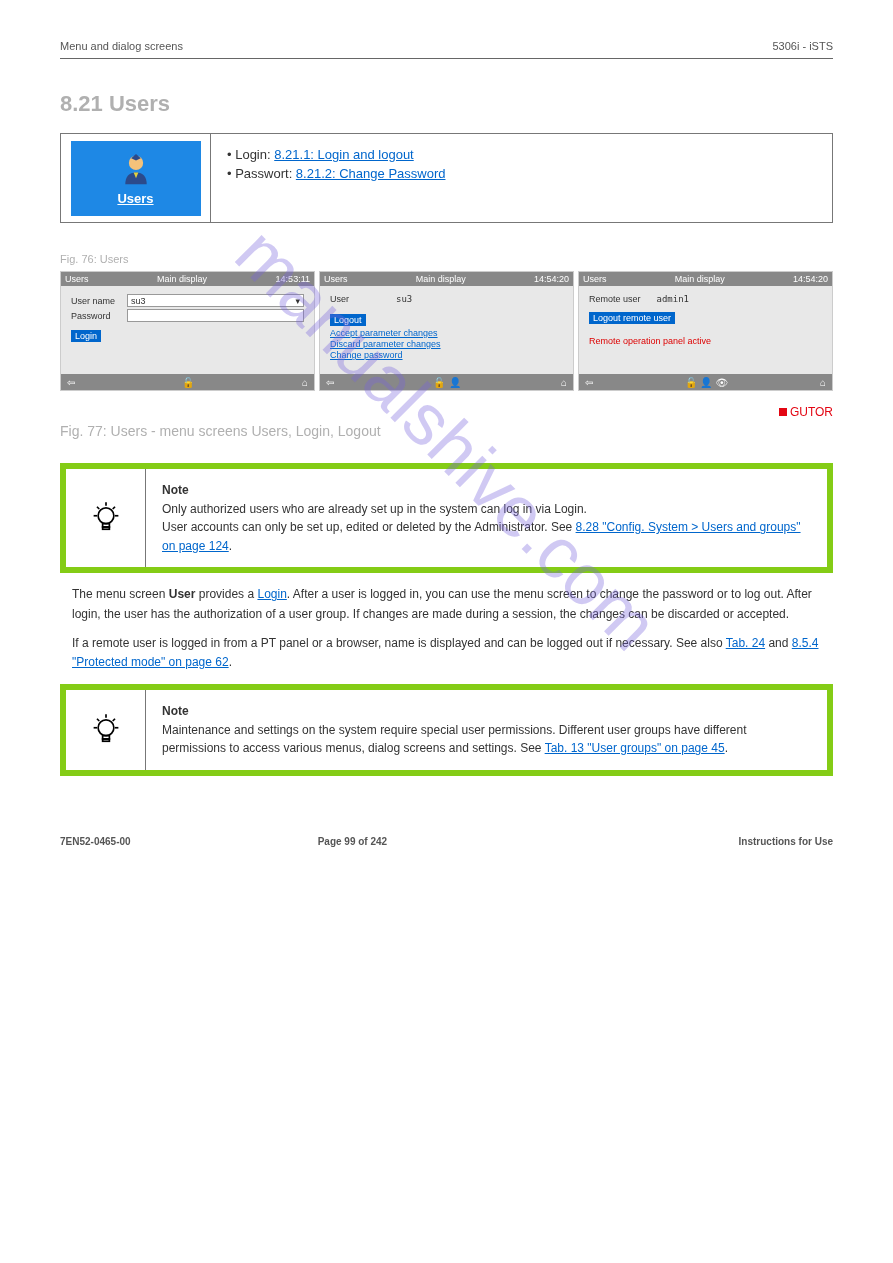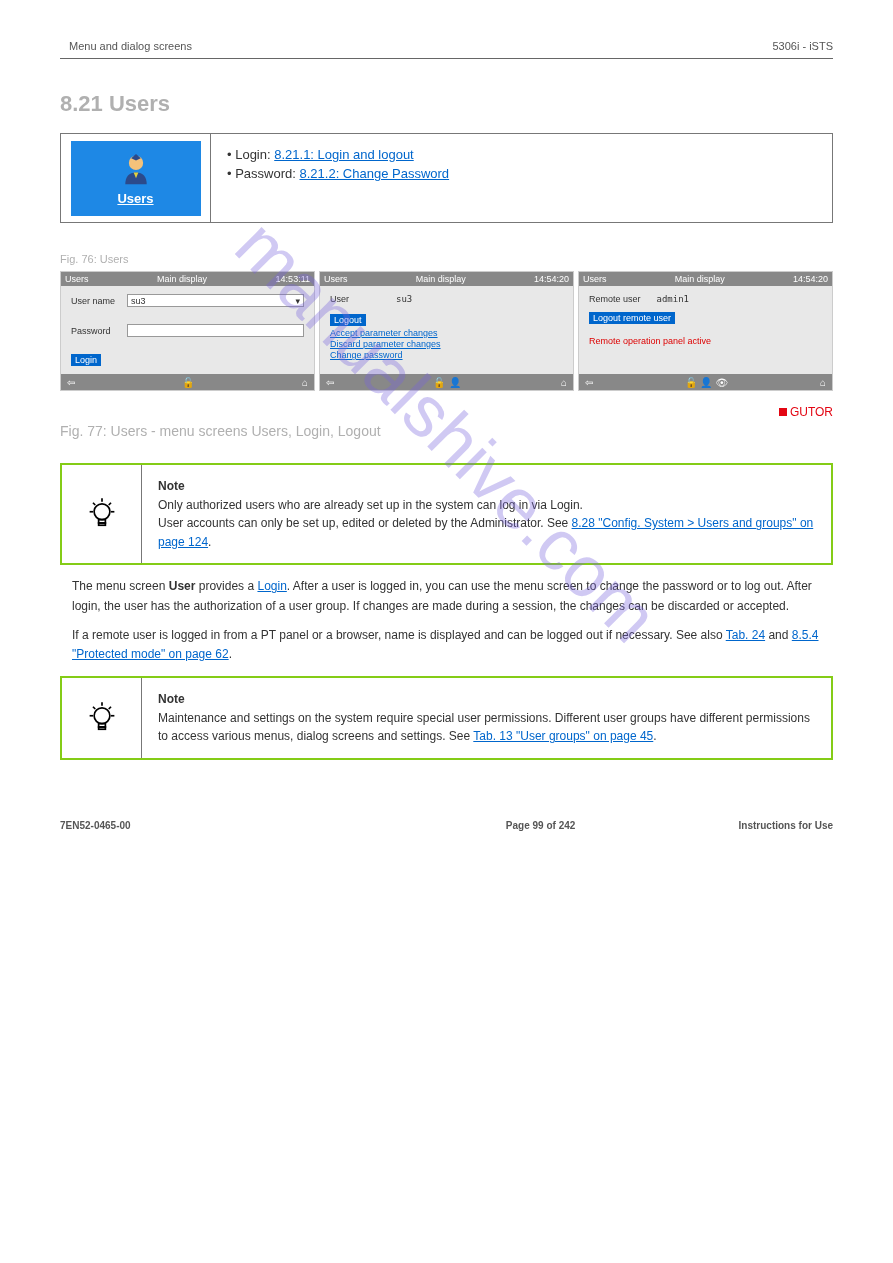--- a/index.html
+++ b/index.html
@@ -32,21 +32,20 @@
     border-top: 1px solid #666;
     margin-bottom: 28px;
     position: relative;
   }
   .page-header {
     display: flex;
     justify-content: space-between;
     font-size: 11px;
     color: #555;
     margin-bottom: 6px;
-    margin-left: 9px;
   }
   h1.section-title {
     color: #b0b0b0;
     font-size: 22px;
     font-weight: bold;
     margin: 32px 0 16px 0;
   }
   
   .box-row {
     display: flex;
@@ -117,21 +116,21 @@
   .shot-footer {
     background: #888;
     color: #fff;
     display: flex;
     justify-content: space-between;
     align-items: center;
     padding: 2px 6px;
     height: 16px;
   }
   .shot-footer .ficon { font-size: 10px; }
-  .shot-row { display: flex; align-items: center; margin-bottom: 17px; gap: 6px; }
+  .shot-row { display: flex; align-items: center; margin-bottom: 2px; gap: 6px; }
   .shot-label { width: 50px; font-size: 9px; }
   .shot-input {
     border: 1px solid #999; background: #fff; height: 13px; flex: 1; font-size: 9px; padding: 0 3px;
     display: flex; align-items: center; justify-content: space-between;
   }
   .shot-btn {
     background: #0066cc; color: #fff; padding: 1px 4px; font-size: 9px; display: inline-block;
   }
   .shot-link { color: #0066cc; text-decoration: underline; font-size: 9px; display: block; margin-bottom: 1px; }
   .shot-warn { color: #d00; font-size: 9px; margin-top: 12px; }
@@ -150,21 +149,21 @@
   .brand-logo .logo-sq {
     width: 8px; height: 8px; background: #e30613; display: inline-block;
   }
   .after-caption {
     color: #b0b0b0;
     font-size: 14px;
     margin: 2px 0 24px 0;
   }
   
   .note-box {
-    border: 2px solid #84cc16;
+    border: 6px solid #84cc16;
     display: flex;
     margin: 12px 0;
   }
   .note-box .icon-cell {
     width: 80px;
     border-right: 1px solid #777;
     display: flex;
     align-items: center;
     justify-content: center;
   }
@@ -184,21 +183,21 @@
   }
   .body-para a { color: #0066cc; text-decoration: underline; }
   .footer-line {
     display: flex;
     font-size: 10px;
     color: #555;
     margin-top: 60px;
     font-weight: bold;
   }
   .footer-line .col { flex: 1; }
-  .footer-line .c { text-align: right; }
+  .footer-line .c { text-align: left; }
   .footer-line .r { text-align: right; }
 </style>
 </head>
 <body>
 
 <div class="page">
   <div class="watermark">manualshive.com</div>
 
   <div class="page-header">
     <span>Menu and dialog screens</span>
@@ -220,21 +219,21 @@
         <span class="lbl">Users</span>
       </div>
     </div>
     <div class="right-cell">
       <ul class="bullet-list">
         <li>
           <span>Login: </span>
           <a href="#">8.21.1:  Login and logout</a>
         </li>
         <li>
-          <span>Password: </span>
+          <span>Passwort: </span>
           <a href="#">8.21.2:  Change Password</a>
         </li>
       </ul>
     </div>
   </div>
 
   <div class="fig-caption">Fig. 76: Users</div>
 
   <div class="shots">
 

